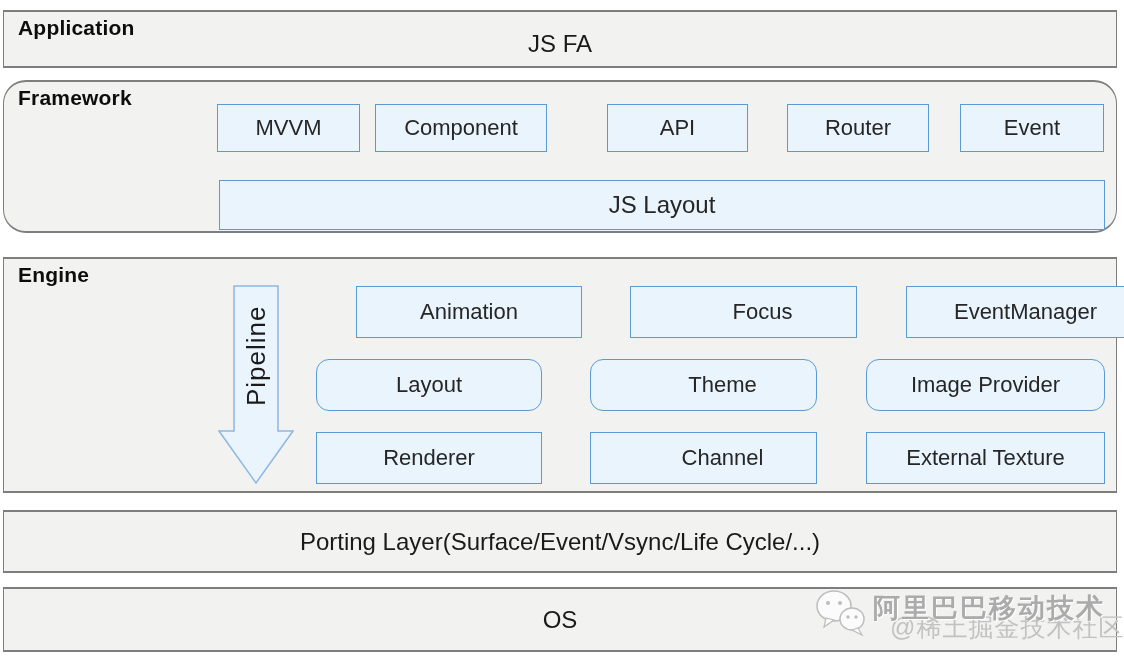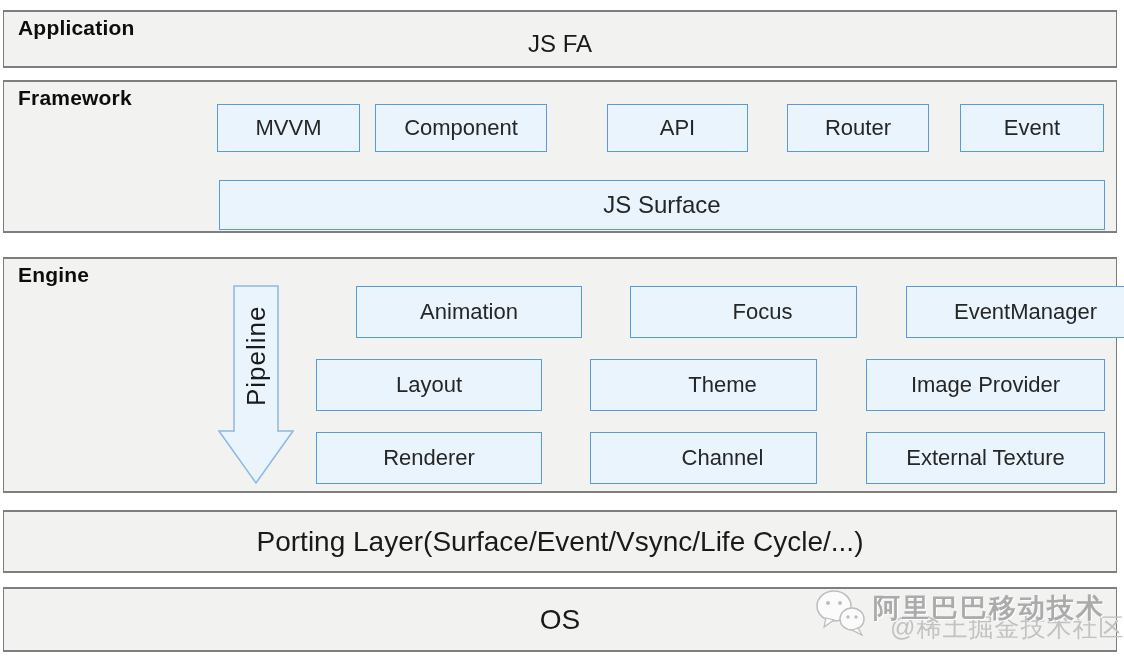--- a/index.html
+++ b/index.html
@@ -10,35 +10,35 @@
     overflow:hidden;
   }
   .layer {
     position:absolute; left:3px; width:1114px;
     background:#f2f2f1;
     border:1px solid #7e7e7e;
     border-top-width:2px; border-bottom-width:2px;
     box-sizing:border-box;
   }
   #layer-application { top:10px;  height:58px; }
-  #layer-framework   { top:80px;  height:153px; }
+  #layer-framework   { top:80px;  height:153px;border-radius:23px; }
   #layer-engine      { top:257px; height:236px; }
   #layer-porting     { top:510px; height:63px; display:flex; align-items:center; justify-content:center; }
   #layer-os          { top:587px; height:65px; display:flex; align-items:center; justify-content:center; }
 
   .layer-label {
     position:absolute; top:4px; left:14px;
     font-size:21px; font-weight:bold; color:#0d0d0d;
     letter-spacing:0.2px;
   }
   .center-text {
     position:absolute; left:0; right:0; top:18px;
     text-align:center; font-size:24px; color:#1a1a1a;
   }
-  .big-text { font-size:28px; color:#1a1a1a;text-align:center; }
+  .big-text { font-size:24px; color:#1a1a1a;text-align:center; }
 
   .bluebox {
     position:absolute;
     background:#e9f4fc;
     border:1.5px solid #5b9bd5;
     box-sizing:border-box;
     display:flex; align-items:center; justify-content:center;
     font-size:22px; color:#262626;
   }
 
@@ -49,21 +49,21 @@
   #fw-box-2 { left:603px; width:141px; }
   #fw-box-3 { left:783px; width:142px; }
   #fw-box-4 { left:956px; width:144px; }
   #fw-jsengine { left:215px; top:98px; width:886px; height:50px; font-size:24px; }
 
   
   .ecol1 { left:312px; width:226px; }
   .ecol2 { left:586px; width:227px;padding-left:38px; }
   .ecol3 { left:862px; width:239px; }
   .erow1 { top:27px;  height:52px;margin-left:40px; }
-  .erow2 { top:100px; height:52px; }
+  .erow2 { top:100px; height:52px;border-radius:13px; }
   .erow3 { top:173px; height:52px; }
 
   
   #pipeline-arrow {
     position:absolute; left:214px; top:26px; width:76px; height:200px;
   }
   #pipeline-arrow svg { position:absolute; left:0; top:0; }
   .pipeline-text {
     position:absolute; left:0; right:0; top:0; bottom:58px;
     display:flex; align-items:center; justify-content:center;
@@ -93,21 +93,21 @@
   <span class="center-text">JS FA</span>
 </div>
 
 <div class="layer" id="layer-framework">
   <span class="layer-label">Framework</span>
   <div class="bluebox fw-box" id="fw-box-0">MVVM</div>
   <div class="bluebox fw-box" id="fw-box-1">Component</div>
   <div class="bluebox fw-box" id="fw-box-2">API</div>
   <div class="bluebox fw-box" id="fw-box-3">Router</div>
   <div class="bluebox fw-box" id="fw-box-4">Event</div>
-  <div class="bluebox" id="fw-jsengine">JS Surface</div>
+  <div class="bluebox" id="fw-jsengine">JS Layout</div>
 </div>
 
 <div class="layer" id="layer-engine">
   <span class="layer-label">Engine</span>
 
   <div id="pipeline-arrow">
     <svg width="76" height="200" viewBox="0 0 76 200">
       <polygon points="16,1 60,1 60,146 75,146 38,198 1,146 16,146" fill="#eaf4fc" stroke="#8db8e0" stroke-width="1.5" stroke-linejoin="miter"></polygon>
     </svg>
     <span class="pipeline-text">Pipeline</span>

